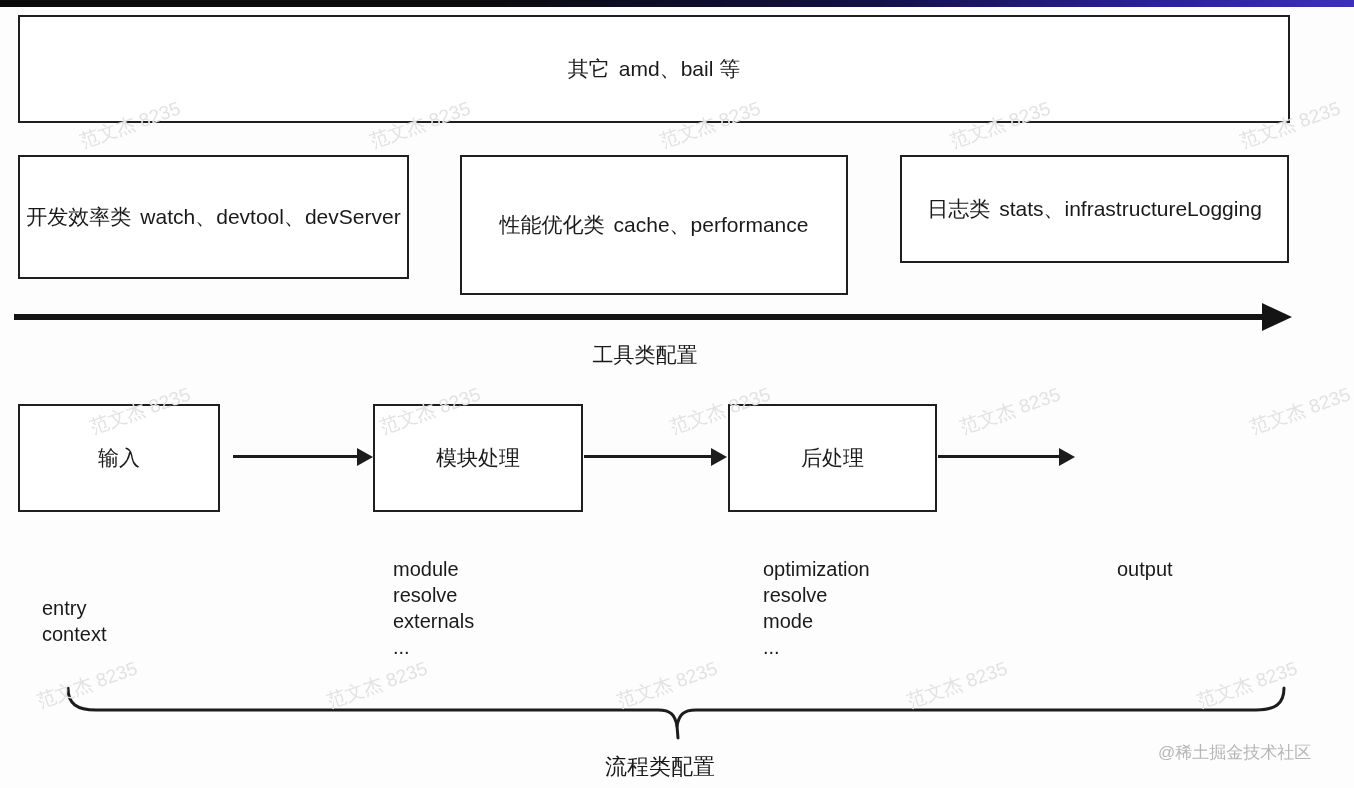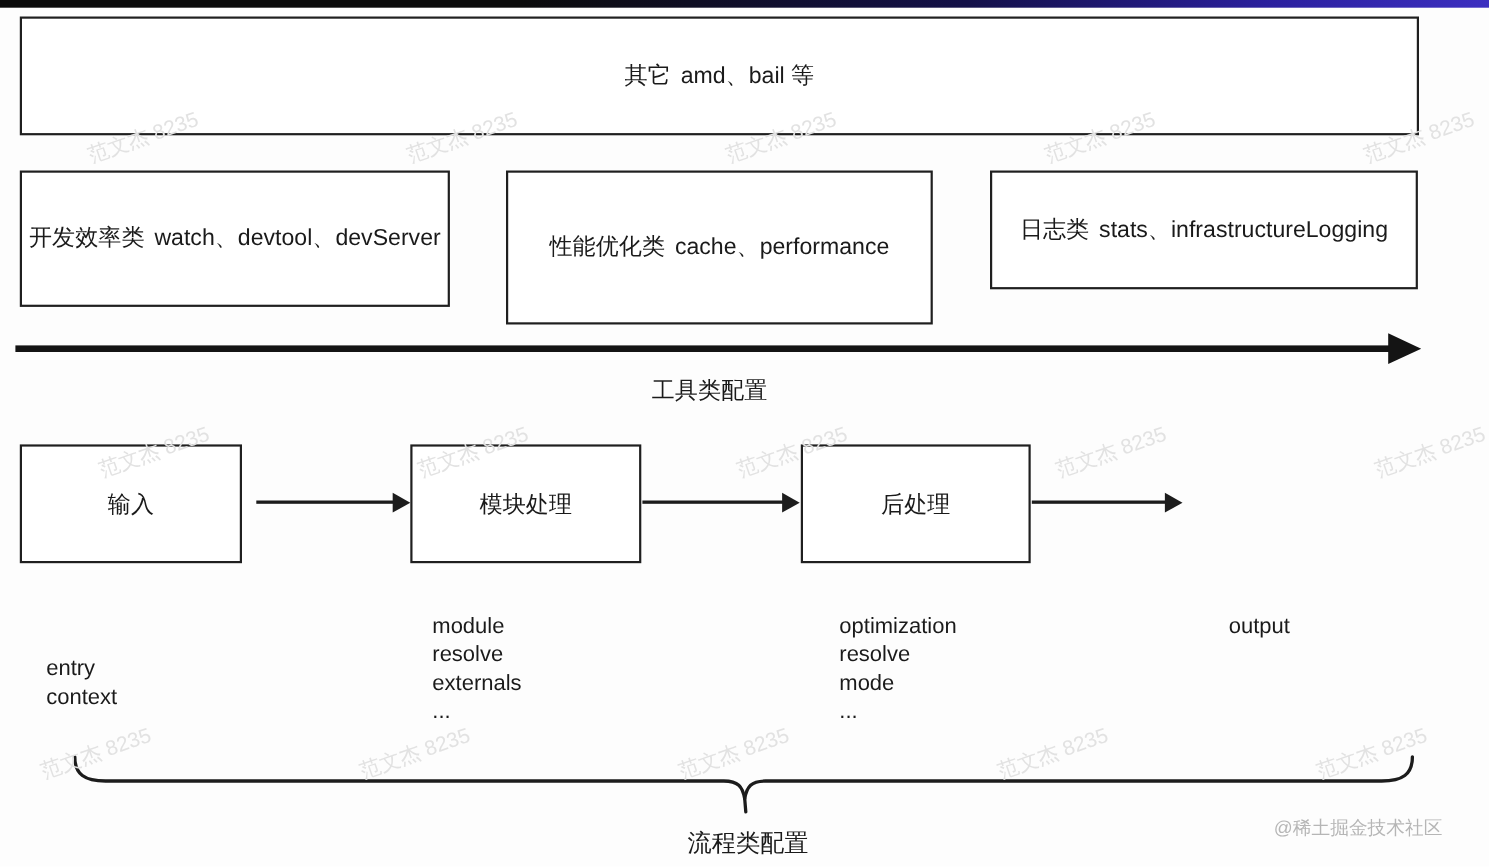--- a/index.html
+++ b/index.html
@@ -31,21 +31,21 @@
   .conn { position:absolute; top:445px; height:24px; }
   .conn-line { position:absolute; left:0; top:10px; height:3px; background:#1c1c1c; }
   .conn-head { position:absolute; right:0; top:3px; width:0; height:0;
                border-top:9px solid transparent; border-bottom:9px solid transparent;
                border-left:16px solid #1c1c1c; }
   
   .cfg { position:absolute; font-size:20px; line-height:26px; text-align:left; }
   
   .brace { position:absolute; left:60px; top:683px; }
   .brace-label { position:absolute; left:0; top:752px; width:1320px; text-align:center;
-                 font-size:22px; font-weight:500;margin-left:20px; }
+                 font-size:22px; font-weight:500; }
   
   .wm { position:absolute; font-size:19px; color:var(--watermark,#e2e2e2);
         transform:rotate(-19deg); white-space:nowrap; z-index:5; pointer-events:none; }
   .credit { position:absolute; left:1158px; top:741px; font-size:17px;
             color:var(--credit,#b6b6b6); z-index:5; }
 </style>
 </head>
 <body>
 
 <div class="canvas">

